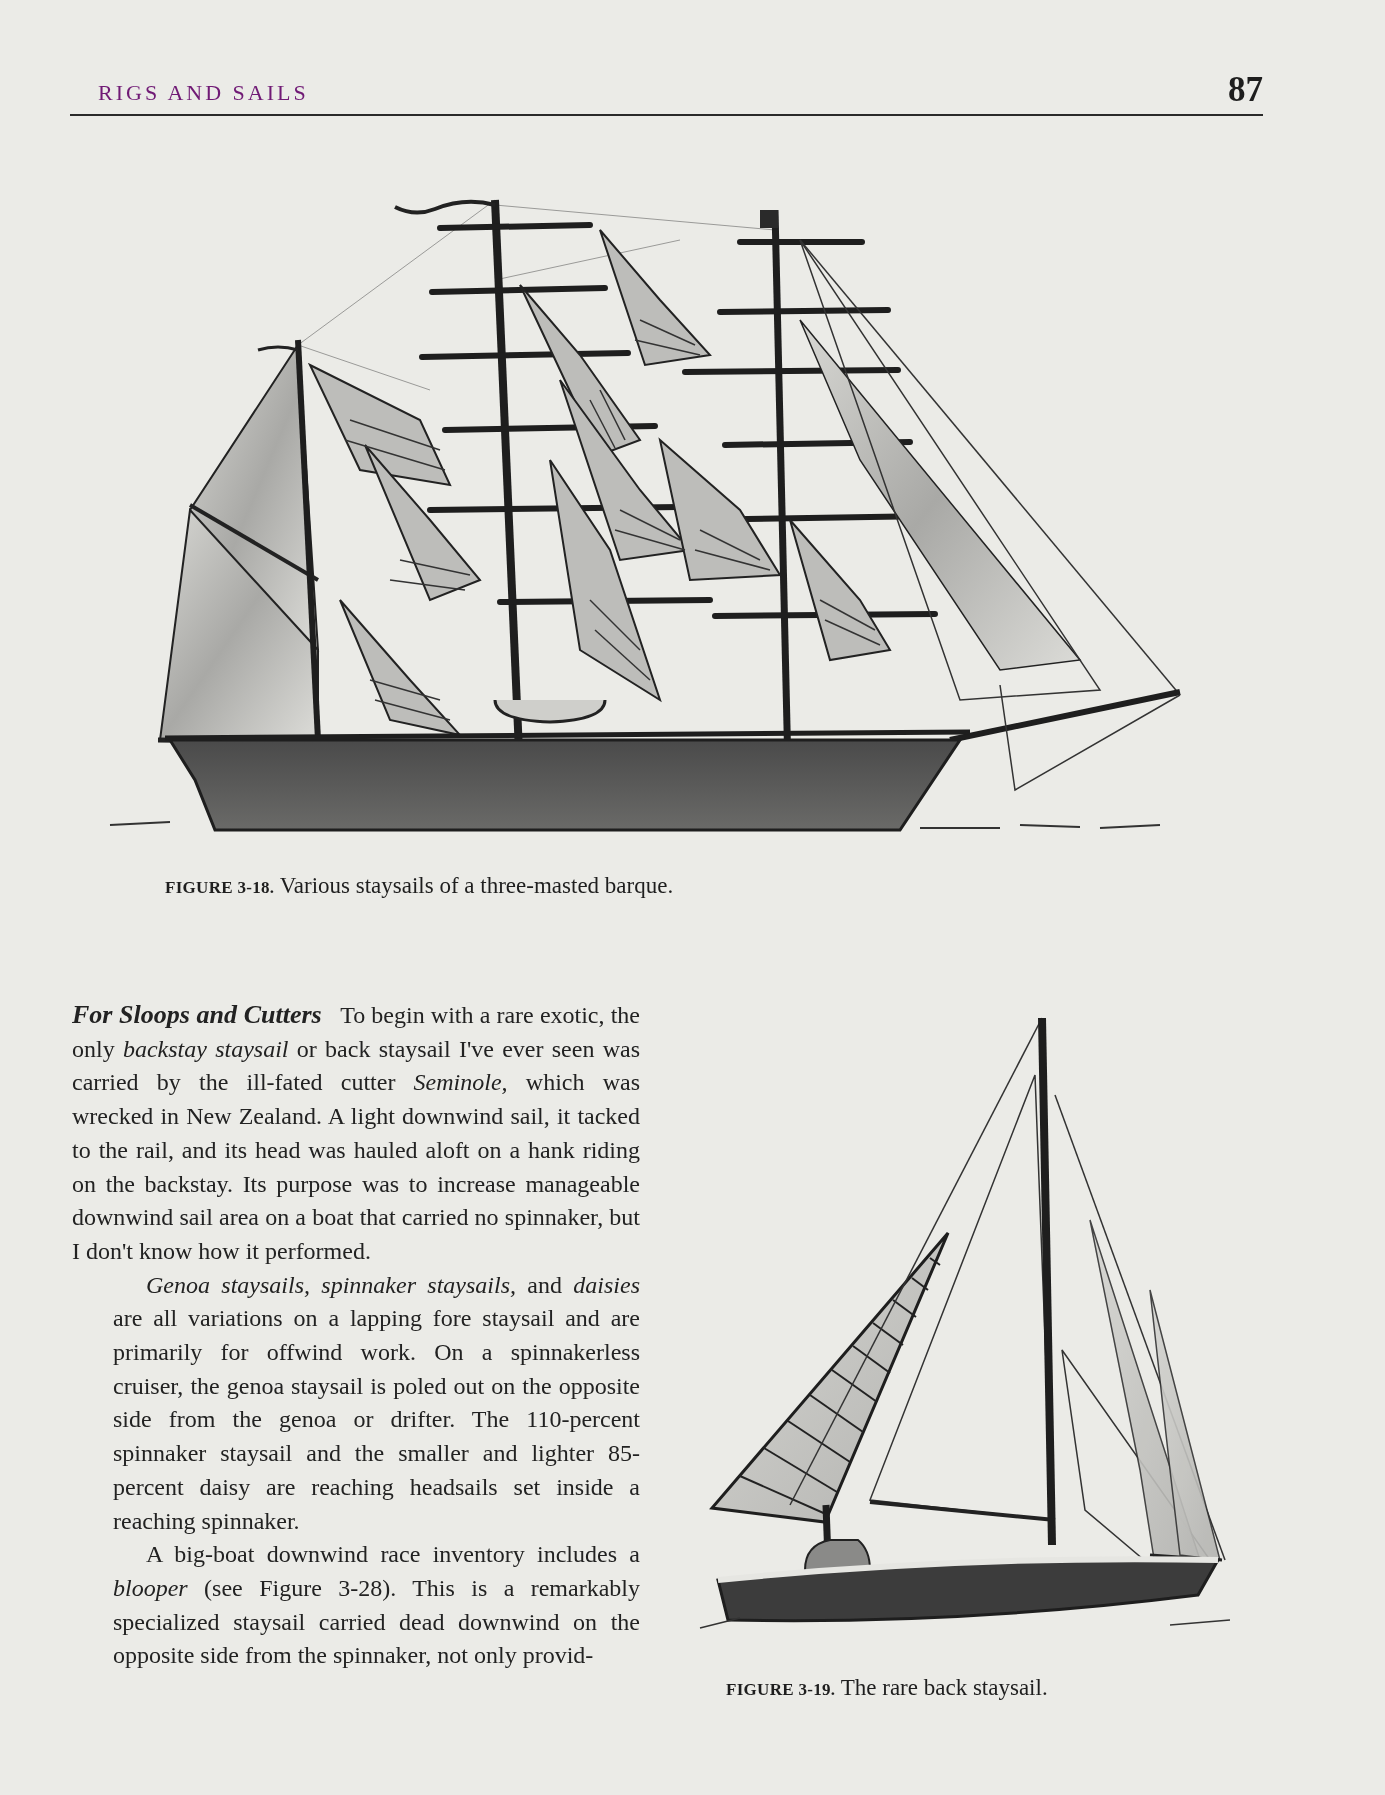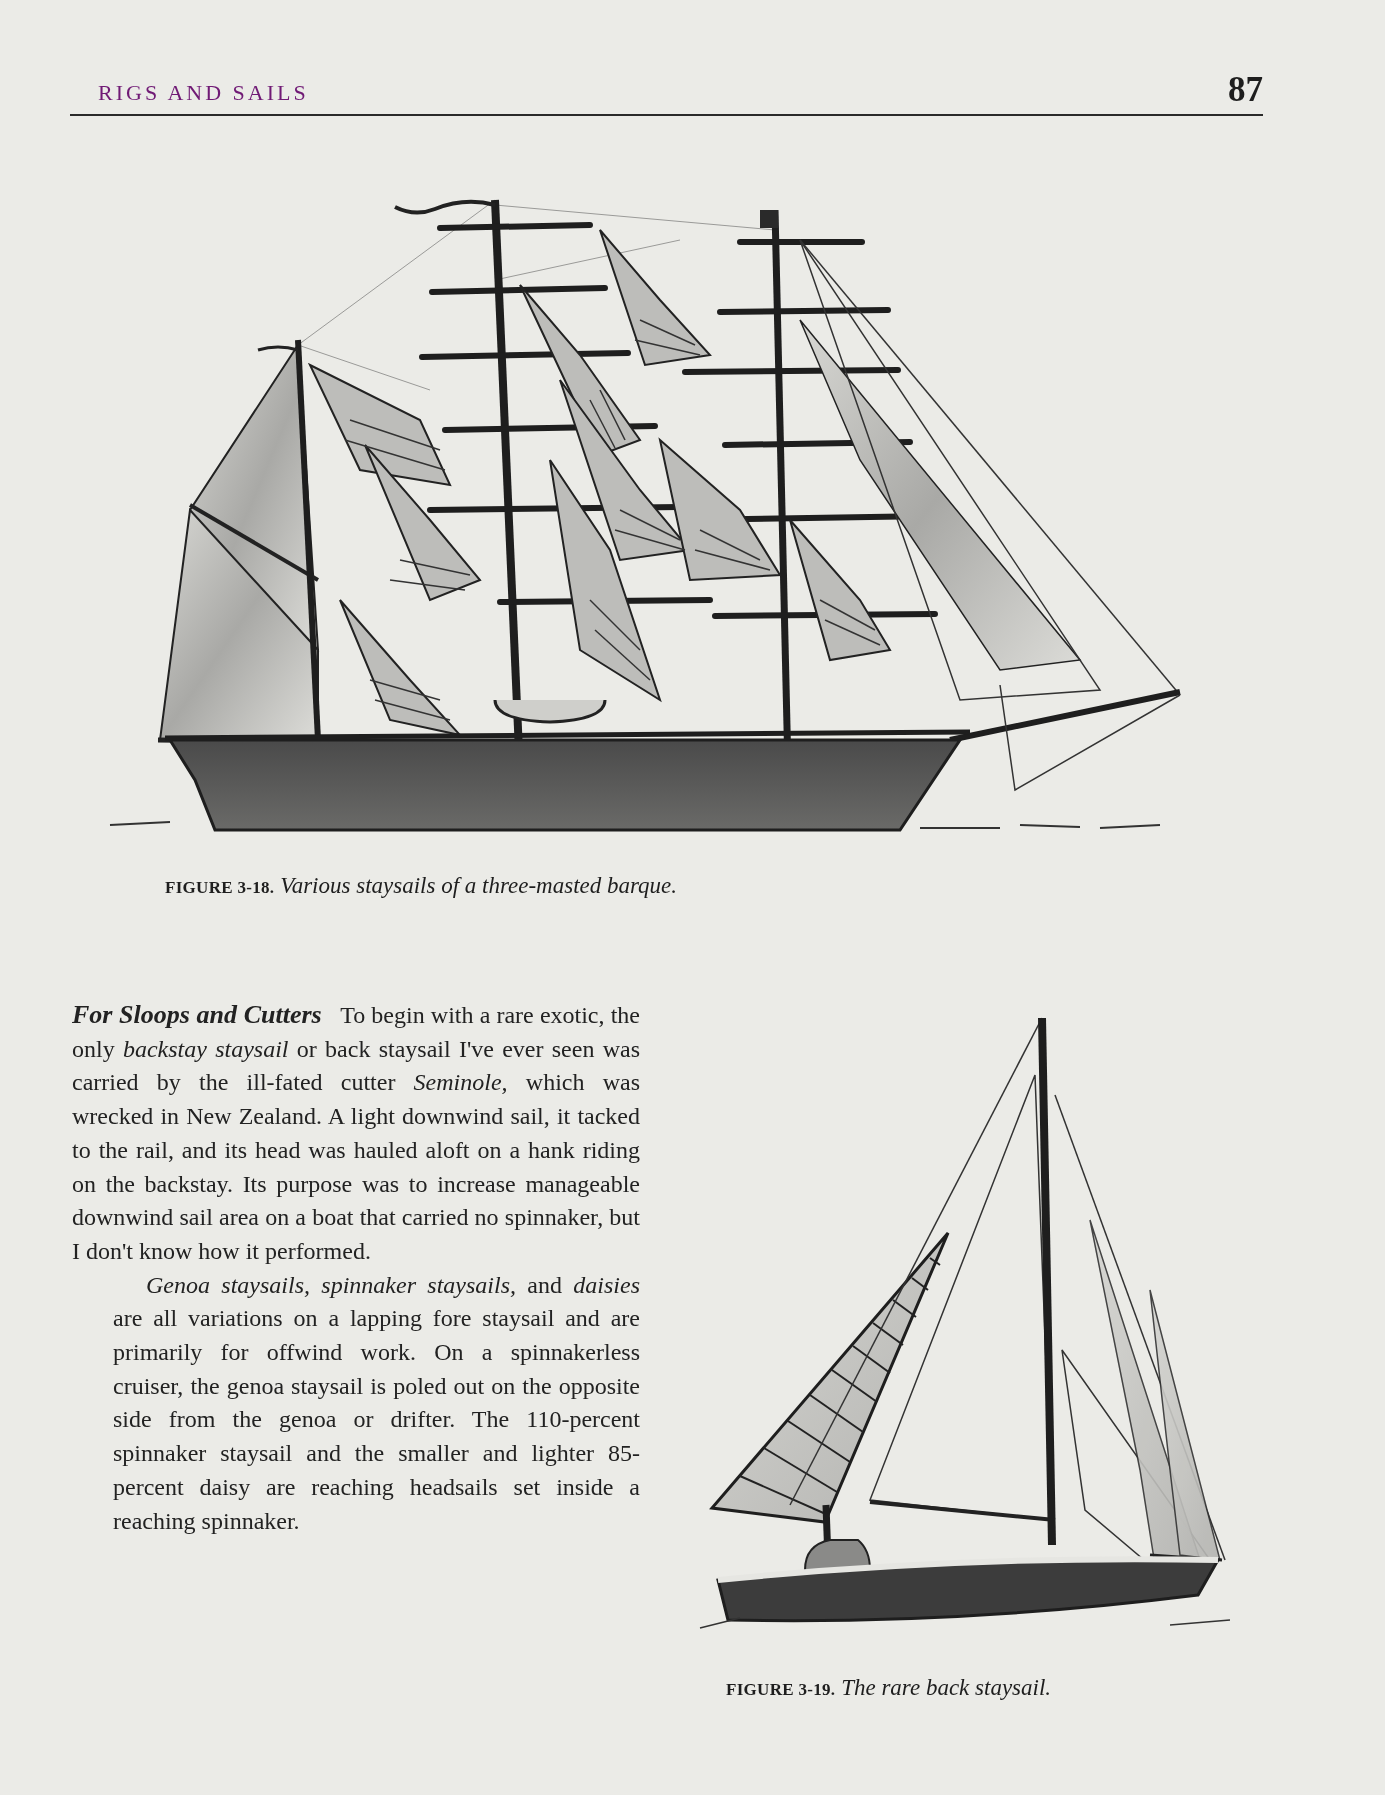--- a/index.html
+++ b/index.html
@@ -20,21 +20,21 @@
   }
   .fig {
     position:absolute;
   }
   .fig1 { left:100px; top:180px; width:1160px; height:670px; }
   .fig2 { left:690px; top:1000px; width:580px; height:650px; }
   .caption {
     position:absolute; font-family:"Liberation Serif",serif; font-size:23px; color:#1e1e1e;
   }
   .caption .lbl { font-size:17px; letter-spacing:0.3px;font-weight:bold; }
-  .caption .txt { font-style:italic; }
+  .caption .txt { }
   .cap1 { left:165px; top:873px; }
   .cap2 { left:726px; top:1675px; }
   .body-text {
     position:absolute; left:72px; top:998px; width:568px;
     font-family:"Liberation Serif",serif; font-size:24px; line-height:33.7px;
     text-align:justify; color:#222;
   }
   .body-text p { margin:0; }
   .body-text p.indent { text-indent:33px;margin-left:41px; }
   .run-in { font-weight:bold; font-style:italic; font-size:26px; }
@@ -146,20 +146,21 @@
   </svg>
 </div>
 <div class="caption cap1">
   <span class="lbl">FIGURE 3-18.</span>
   <span class="txt">Various staysails of a three-masted barque.</span>
 </div>
 
 <div class="body-text">
   <p><span class="run-in">For Sloops and Cutters</span>&nbsp;&nbsp;&nbsp;<span>To begin with a rare exotic, the only </span><em>backstay staysail</em><span> or back staysail I've ever seen was carried by the ill-fated cutter </span><em>Seminole,</em><span> which was wrecked in New Zealand. A light downwind sail, it tacked to the rail, and its head was hauled aloft on a hank riding on the backstay. Its purpose was to increase manageable downwind sail area on a boat that carried no spinnaker, but I don't know how it performed.</span></p>
   <p class="indent"><em>Genoa staysails, spinnaker staysails,</em><span> and </span><em>daisies</em><span> are all variations on a lapping fore staysail and are primarily for offwind work. On a spinnakerless cruiser, the genoa staysail is poled out on the opposite side from the genoa or drifter. The 110-percent spinnaker staysail and the smaller and lighter 85-percent daisy are reaching headsails set inside a reaching spinnaker.</span></p>
+  <p class="indent"><span>A big-boat downwind race inventory includes a </span><em>blooper</em><span> (see Figure 3-28). This is a remarkably specialized staysail carried dead downwind on the opposite side from the spinnaker, not only provid-</span></p>
 </div>
 
 <div class="fig fig2">
   <svg width="580" height="650" viewBox="0 0 580 650" xmlns="http://www.w3.org/2000/svg">
     <defs>
       <linearGradient id="sail2" x1="0" y1="0" x2="1" y2="1">
         <stop offset="0" stop-color="#d6d6d2"></stop>
         <stop offset="1" stop-color="#b3b3b0"></stop>
       </linearGradient>
     </defs>

